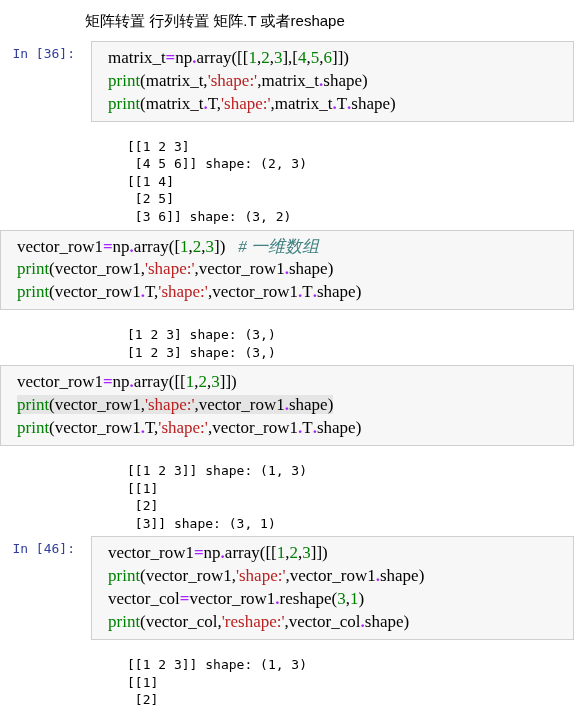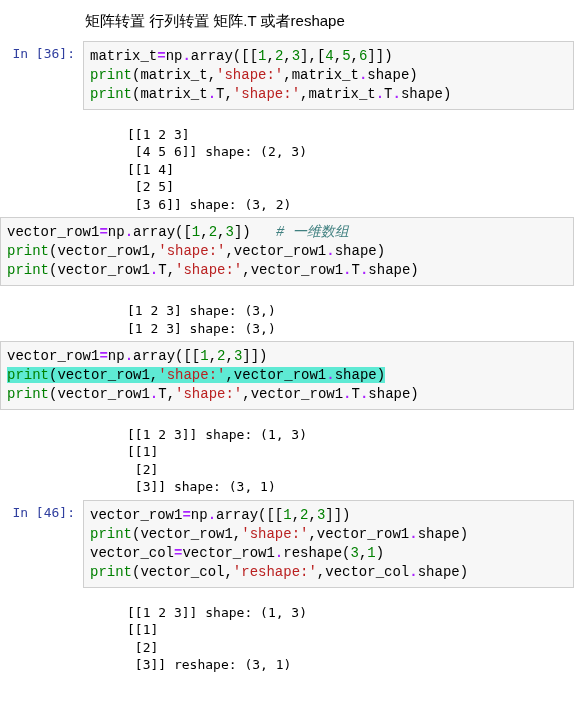--- a/index.html
+++ b/index.html
@@ -13,57 +13,58 @@
   }
   .heading {
     font-weight: normal;
     font-size: 15px;
     padding: 12px 0 6px 85px;
     color: #000;
   }
   .cell {
     display: flex;
     margin: 4px 0 12px 0;
+    gap: 8px;
   }
   .prompt {
     width: 75px;
     text-align: right;
     padding-right: 8px;
     font-family: monospace;
     font-size: 13px;
     flex-shrink: 0;
     padding-top: 5px;
   }
   .prompt-in { color: #303F9F; }
   .codearea {
     flex: 1;
     border: 1px solid #cfcfcf;
     background: #f7f7f7;
-    padding: 5px 6px;
-    font-family: Liberation Mono, monospace;
-    font-size: 14px;
+    padding: 5px 16px;
+    font-family: Liberation Serif, serif;
+    font-size: 17px;
     white-space: pre;
     line-height: 1.35;
     margin-right: 6px;
   }
   .outputarea {
     font-family: monospace;
     font-size: 13px;
     white-space: pre;
     padding: 4px 0 0 83px;
     line-height: 1.35;
     margin-left: 44px;
   }
   .tok-op { color: #AA22FF; font-weight: bold; }
   .tok-builtin { color: #008000; }
   .tok-num { color: #008000; }
   .tok-str { color: #BA2121; }
   .tok-comment { color: #408080; font-style: italic; text-align: center; }
   .tok-plain { color: #000; }
-  .hl-sel { background: #5eead4; }
+  .hl-sel { background: #e5e5e5; }
 </style>
 </head>
 <body>
 
 <div class="heading">矩阵转置 行列转置 矩阵.T 或者reshape</div>
 
 <div id="cells">
     <div class="cell">
       <div class="prompt prompt-in">In [36]:</div>
       <div class="codearea"><span class="tok-plain">matrix_t</span><span class="tok-op">=</span><span class="tok-plain">np</span><span class="tok-op">.</span><span class="tok-plain">array([[</span><span class="tok-num">1</span><span class="tok-plain">,</span><span class="tok-num">2</span><span class="tok-plain">,</span><span class="tok-num">3</span><span class="tok-plain">],[</span><span class="tok-num">4</span><span class="tok-plain">,</span><span class="tok-num">5</span><span class="tok-plain">,</span><span class="tok-num">6</span><span class="tok-plain">]])</span>

